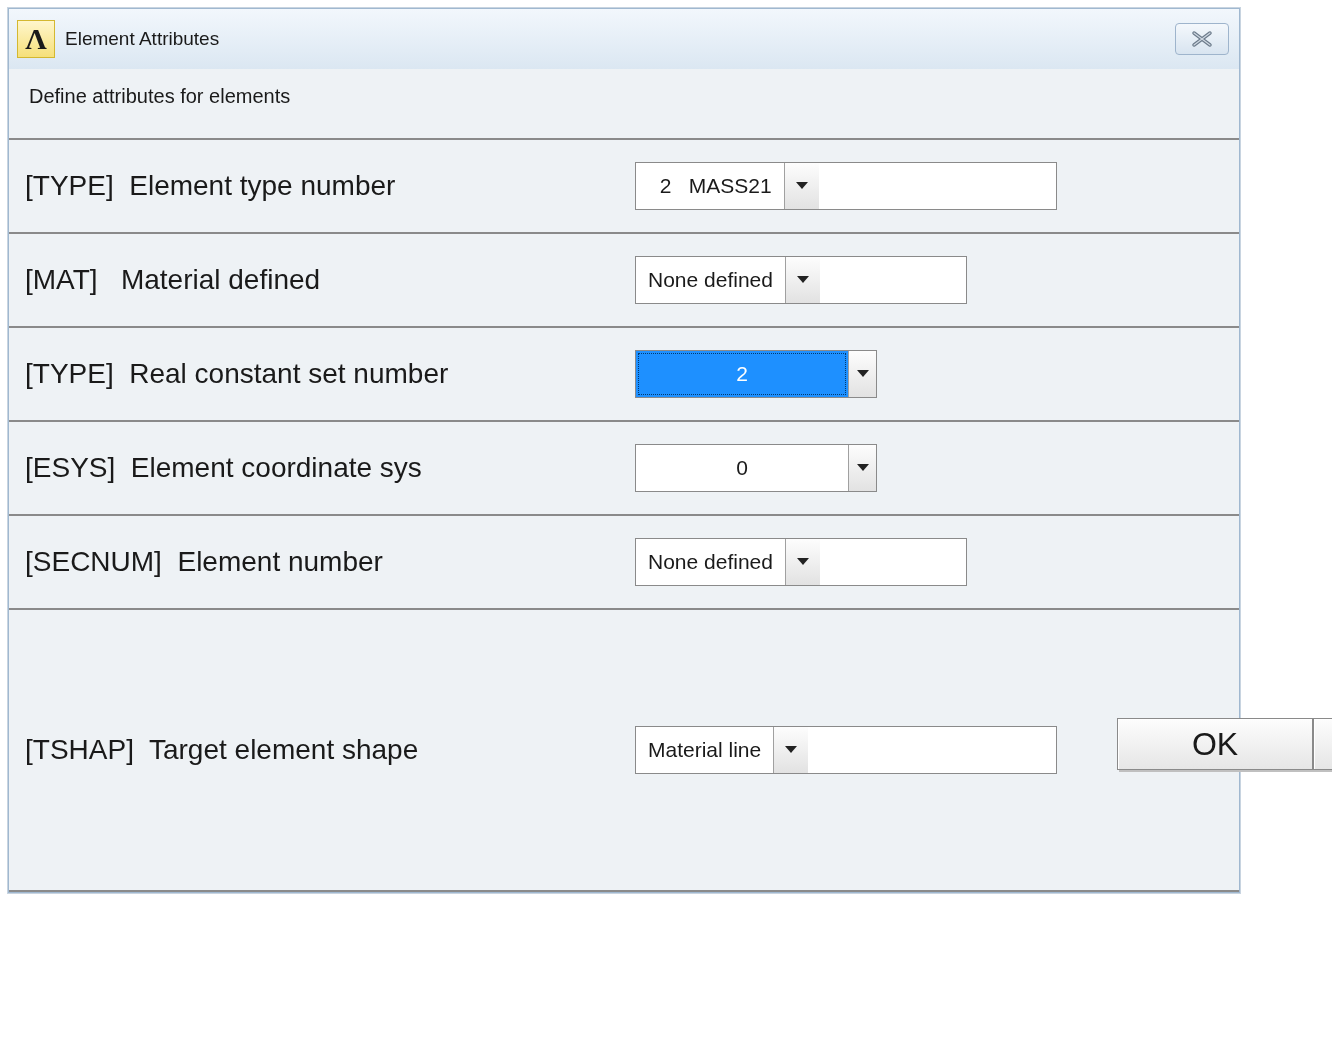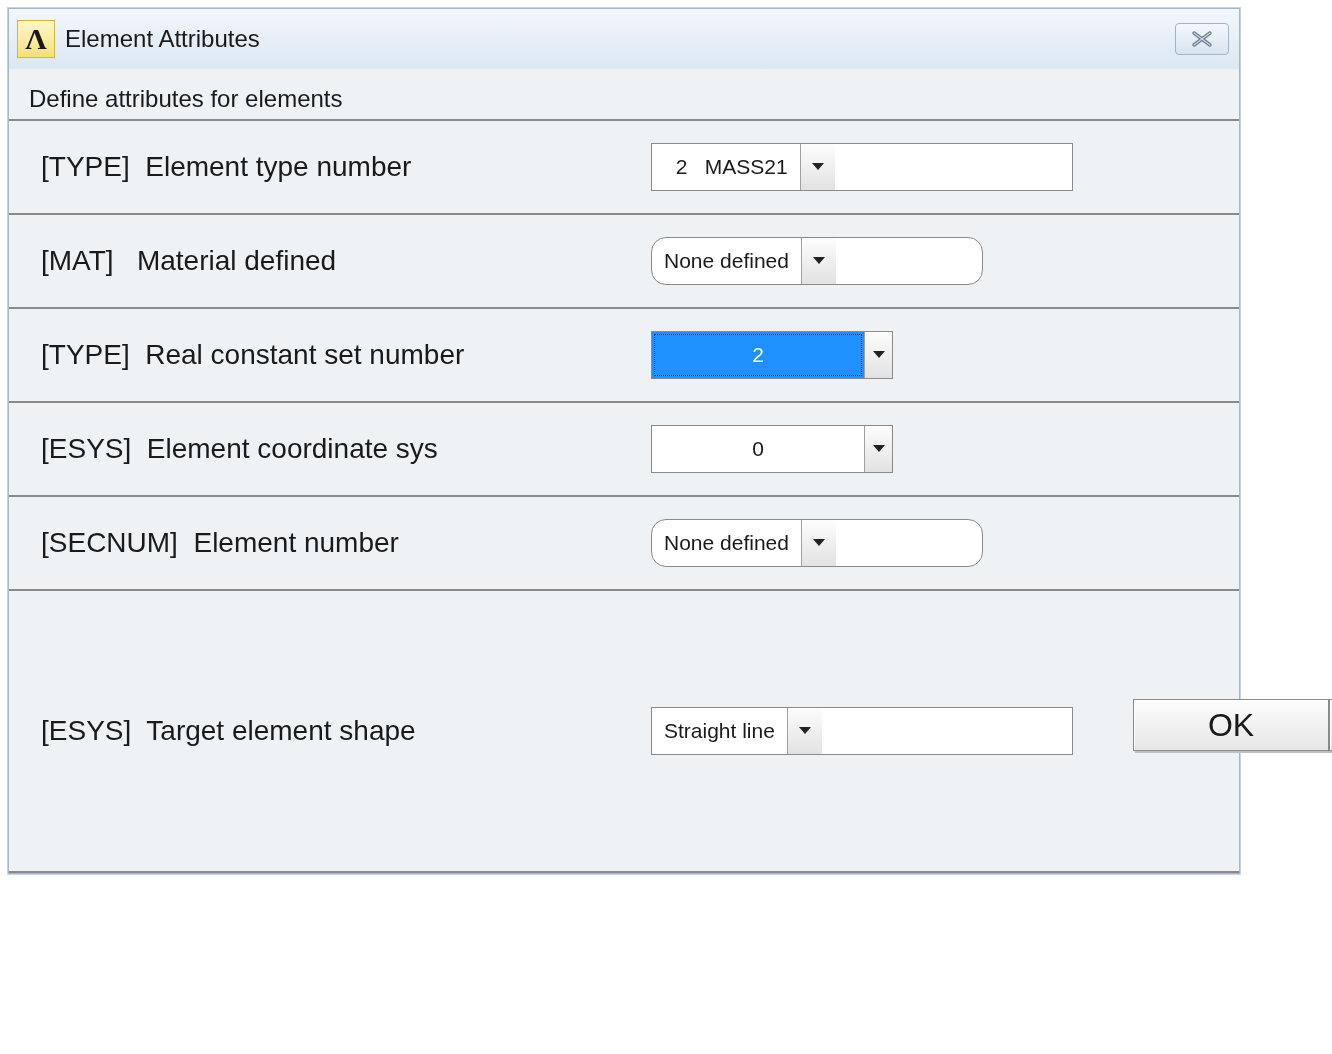--- a/index.html
+++ b/index.html
@@ -38,48 +38,48 @@
     border: 1px solid #d4b830;
     display: flex;
     align-items: center;
     justify-content: center;
     font-family: "Times New Roman", serif;
     font-weight: bold;
     font-size: 30px;
     color: #1a1a1a;
   }
   .title-text {
-    font-size: 24px;
+    font-size: 19px;
     color: #1a1a1a;
   }
   .close-btn {
     width: 52px;
     height: 30px;
     background: linear-gradient(#f4f8fc, #d8e4f0);
     border: 1px solid #9eb4cc;
     border-radius: 4px;
     display: flex;
     align-items: center;
     justify-content: center;
     cursor: default;
   }
   .close-btn svg { display: block; }
   .client {
     background: #eef2f5;
   }
   .heading {
-    font-size: 24px;
-    color: #1a1a1a;
-    padding: 16px 20px 6px 20px;
+    font-size: 20px;
+    color: #1a1a1a;
+    padding: 16px 20px 30px 20px;
   }
   .row {
     display: flex;
     align-items: center;
     border-top: 2px solid #8a8a8a;
-    padding: 10px 32px;
+    padding: 10px 16px;
     min-height: 72px;
   }
   .row:last-of-type {
     border-bottom: 2px solid #8a8a8a;
   }
   .label {
     flex: 0 0 610px;
     font-size: 28px;
     color: #1a1a1a;
     white-space: pre;
@@ -107,21 +107,21 @@
   .combo .arrow {
     width: 34px;
     background: linear-gradient(#fdfdfd, #e2e2e2);
     border-left: 1px solid #a0a0a0;
     display: flex;
     align-items: center;
     justify-content: center;
   }
   .combo .arrow svg { display: block; }
   .combo.wide  { width: 420px; }
-  .combo.mid   { width: 330px; border-radius: 15px; }
+  .combo.mid   { width: 330px; }
   .combo.small { width: 240px; }
   .combo.small .value { justify-content: center; text-align: center; width: 100%; }
   .combo.selected .value {
     background: #1e90ff;
     color: #ffffff;
     outline: 1px dotted #003a70;
     outline-offset: -3px;
   }
   .spacer {
     height: 260px;
@@ -247,24 +247,24 @@
               <svg width="14" height="10" viewBox="0 0 14 10">
                   <path d="M1 1 L7 8 L13 1 Z" fill="#222"></path>
                 </svg>
             </span>
           </div>
         </div>
       </div>
     </div>
 
     <div class="row" style="border-bottom:2px solid #8a8a8a;">
-      <div class="label">[ESYS]  Target element shape</div>
+      <div class="label">[TSHAP]  Target element shape</div>
       <div class="control-cell">
         <div class="combo wide">
-          <div class="value">Straight line</div>
+          <div class="value">Material line</div>
           <div class="arrow">
             <span>
               <svg width="14" height="10" viewBox="0 0 14 10">
                   <path d="M1 1 L7 8 L13 1 Z" fill="#222"></path>
                 </svg>
             </span>
           </div>
         </div>
       </div>
 

